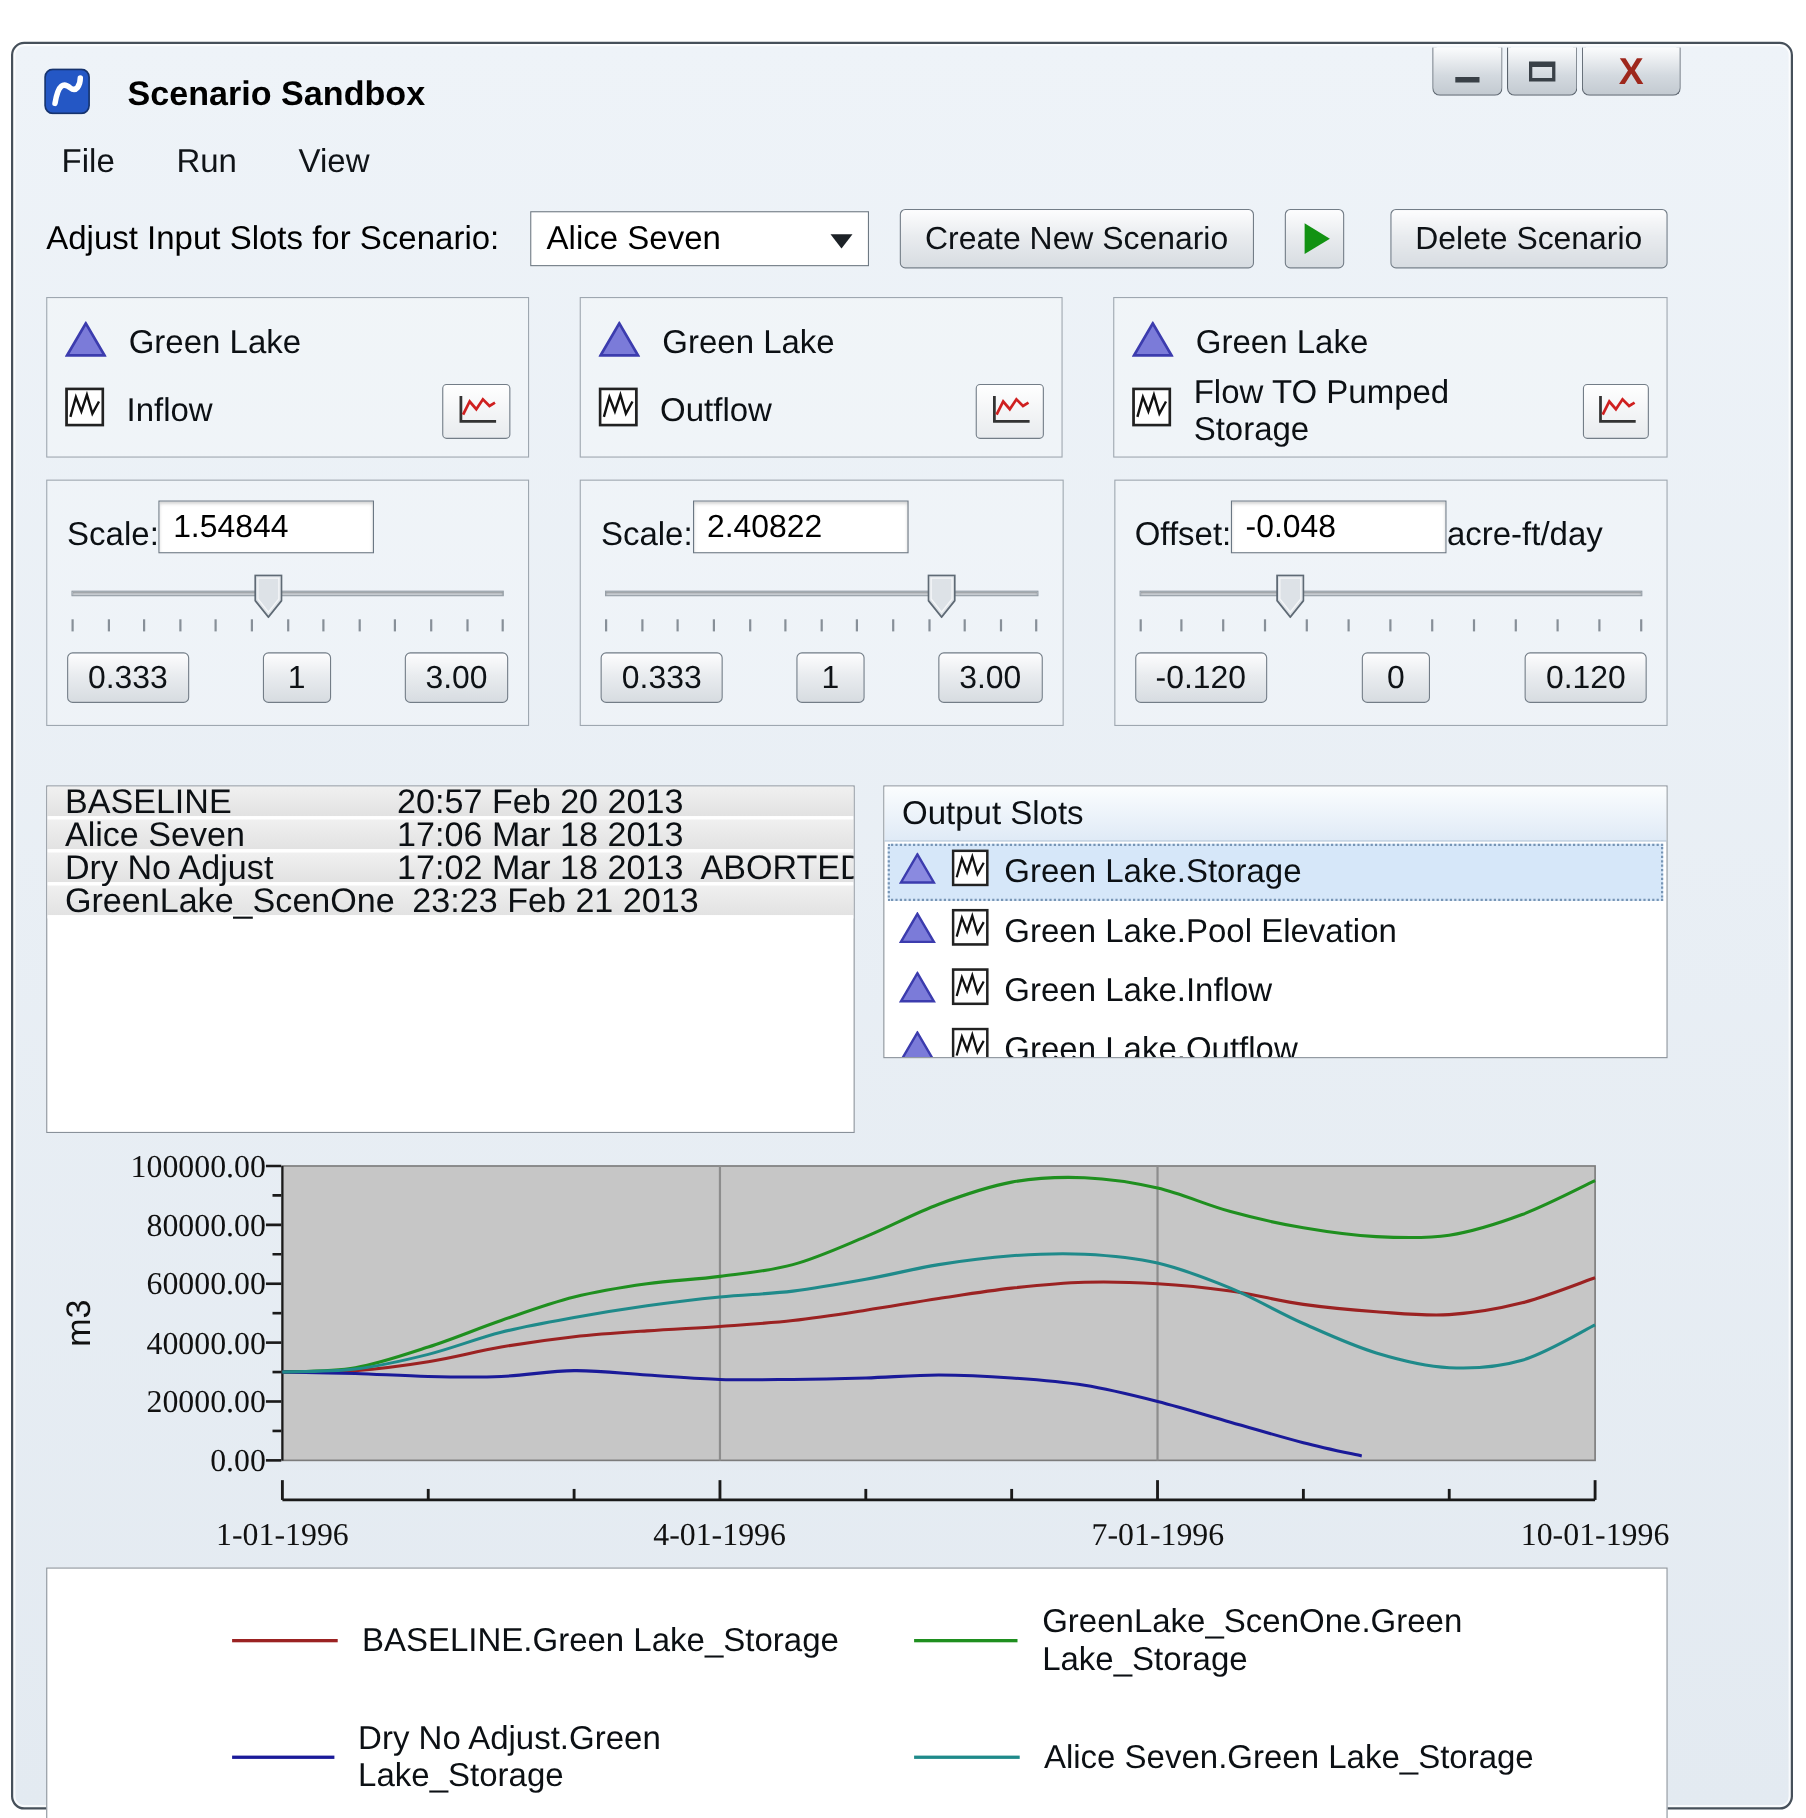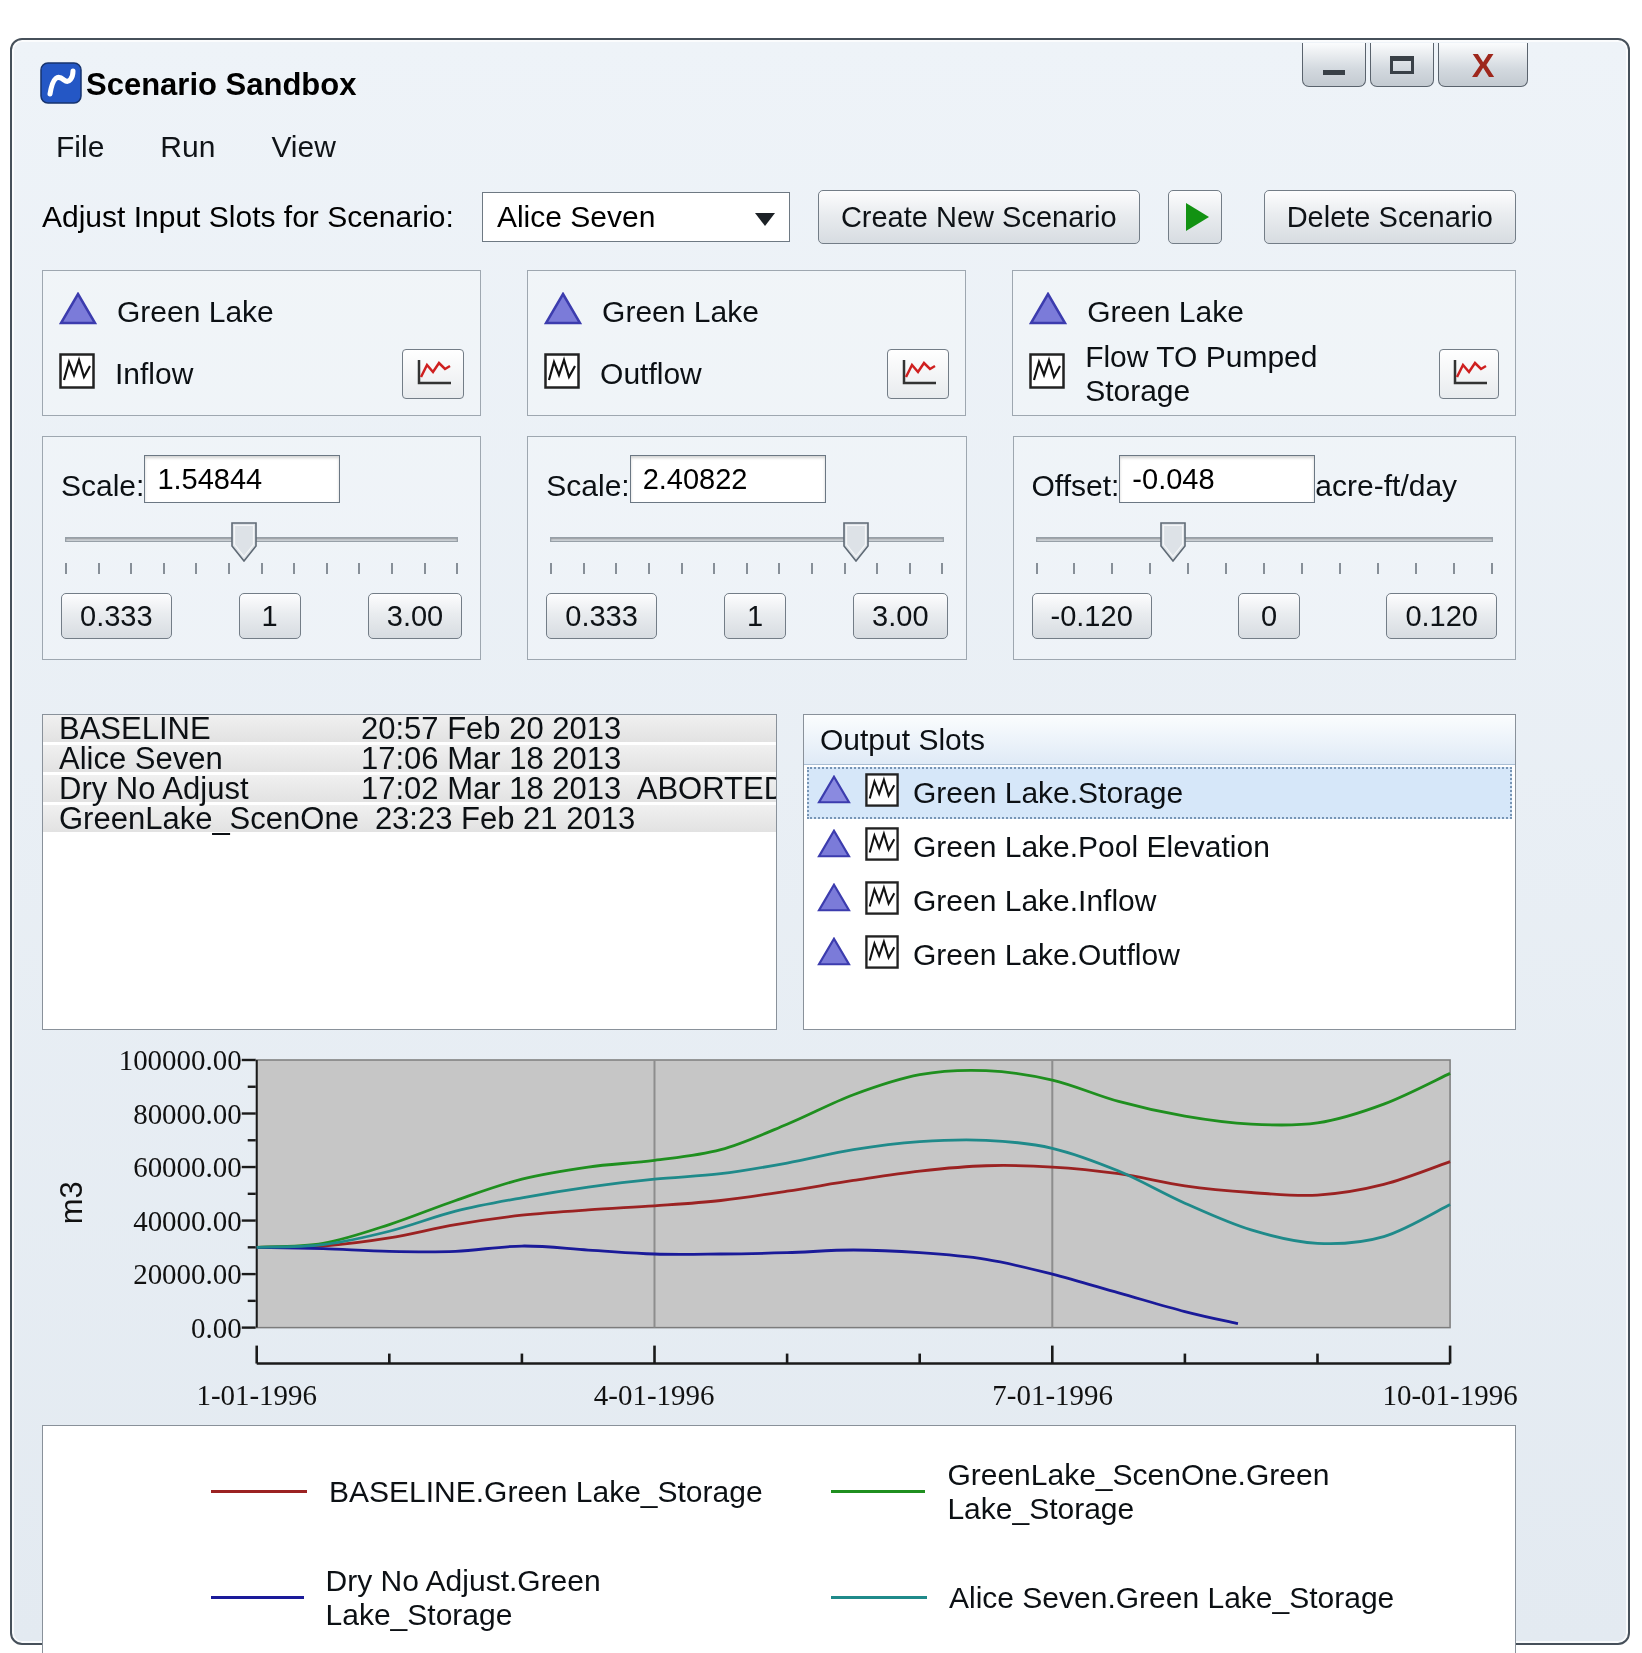--- a/index.html
+++ b/index.html
@@ -20,21 +20,21 @@
     border-radius: 0 0 7px 7px;
     background: linear-gradient(#fbfcfd, #d3d9df 60%, #c3cad1);
     display: flex; align-items: center; justify-content: center; cursor: pointer;
   }
   .winbtn.close { width: 90px; }
   .glyph-min { width: 22px; height: 5px; background: #394047; margin-top: 16px; }
   .glyph-max { width: 24px; height: 18px; border: 3px solid #394047; border-top-width: 5px; }
   .glyph-close { font-size: 34px; font-weight: bold; color: #9e271c; line-height: 1; }
 
   
-  .titlebar { display: flex; align-items: center; gap: 4px; padding: 20px 0 4px 28px; height: 74px; }
+  .titlebar { display: flex; align-items: center; gap: 34px; padding: 20px 0 4px 28px; height: 74px; }
   .title { font-size: 31px; font-weight: bold; color: #000; }
   .menubar { display: flex; gap: 56px; padding: 16px 0 12px 44px; font-size: 30px; color: #101418; }
   .menu-item { cursor: default; }
 
   
   .toolbar-row { display: flex; align-items: center; gap: 28px; margin: 14px 112px 0 30px; font-size: 30px; }
   .combo {
     width: 308px; height: 50px; background: #fff; border: 1px solid #6e7983;
     display: flex; align-items: center; padding-left: 14px; position: relative; cursor: pointer;
   }
@@ -83,21 +83,21 @@
     background: linear-gradient(#fbfdfe, #dfeaf6); border-bottom: 1px solid #a9bed4; cursor: pointer; }
   .hcell-scenarios { flex: 0 0 302px; background: linear-gradient(#eef5fc, #d6e6f7);
     border: 1px solid #8fb0d4; position: relative; }
   .sort-arrow { position: absolute; top: 0; left: 178px; width: 0; height: 0;
     border-left: 9px solid transparent; border-right: 9px solid transparent; border-bottom: 10px solid #49545f; }
   .scen-row { display: flex; align-items: center; height: 30px;
     background: linear-gradient(#f0f0f0, #e2e2e2); border-bottom: 3px solid #fff; font-size: 31px; color: #0c1014; cursor: pointer; }
   .cell-name { flex: 0 0 302px; padding-left: 16px; }
   .cell-gen { padding-left: 16px; white-space: pre; }
 
-  .output-slots { flex: 1; height: 316px; border: 1px solid #89919a; background: #fff; overflow: hidden; text-align: right; }
+  .output-slots { flex: 1; height: 248px; border: 1px solid #89919a; background: #fff; overflow: hidden; text-align: right; }
   .os-header { display: flex; align-items: center; height: 50px; padding: 0 16px; font-size: 30px; color: #0c1014;
     background: linear-gradient(#fbfdfe, #dfeaf6); border-bottom: 1px solid #a9bed4; }
   .os-item { display: flex; align-items: center; gap: 14px; height: 52px; padding: 0 8px; margin: 2px 3px;
     font-size: 30px; color: #0c1014; border: 2px solid transparent; cursor: pointer; }
   .os-item.selected { background: #d6e7f9; border: 2px dotted #7795b5; }
 
   
   .chart-area { margin: 18px 112px 0 30px; }
   .chart-area svg { display: block; width: 1478px; height: auto; }
 

